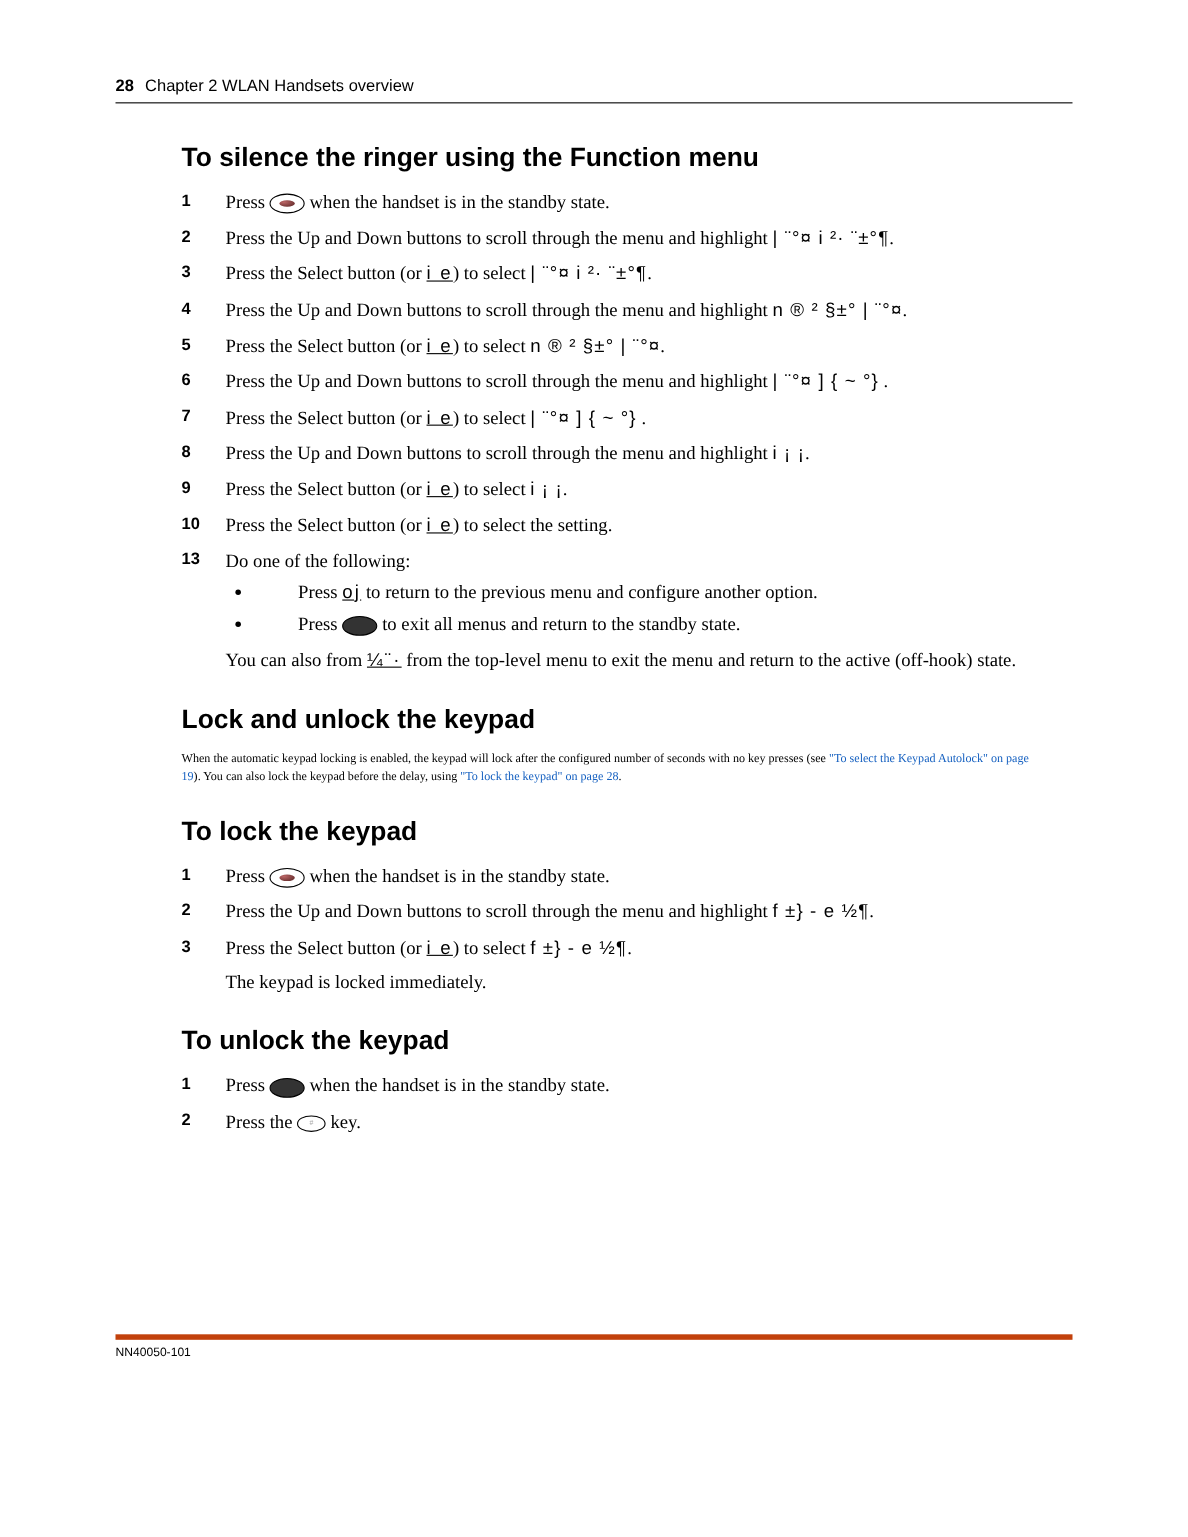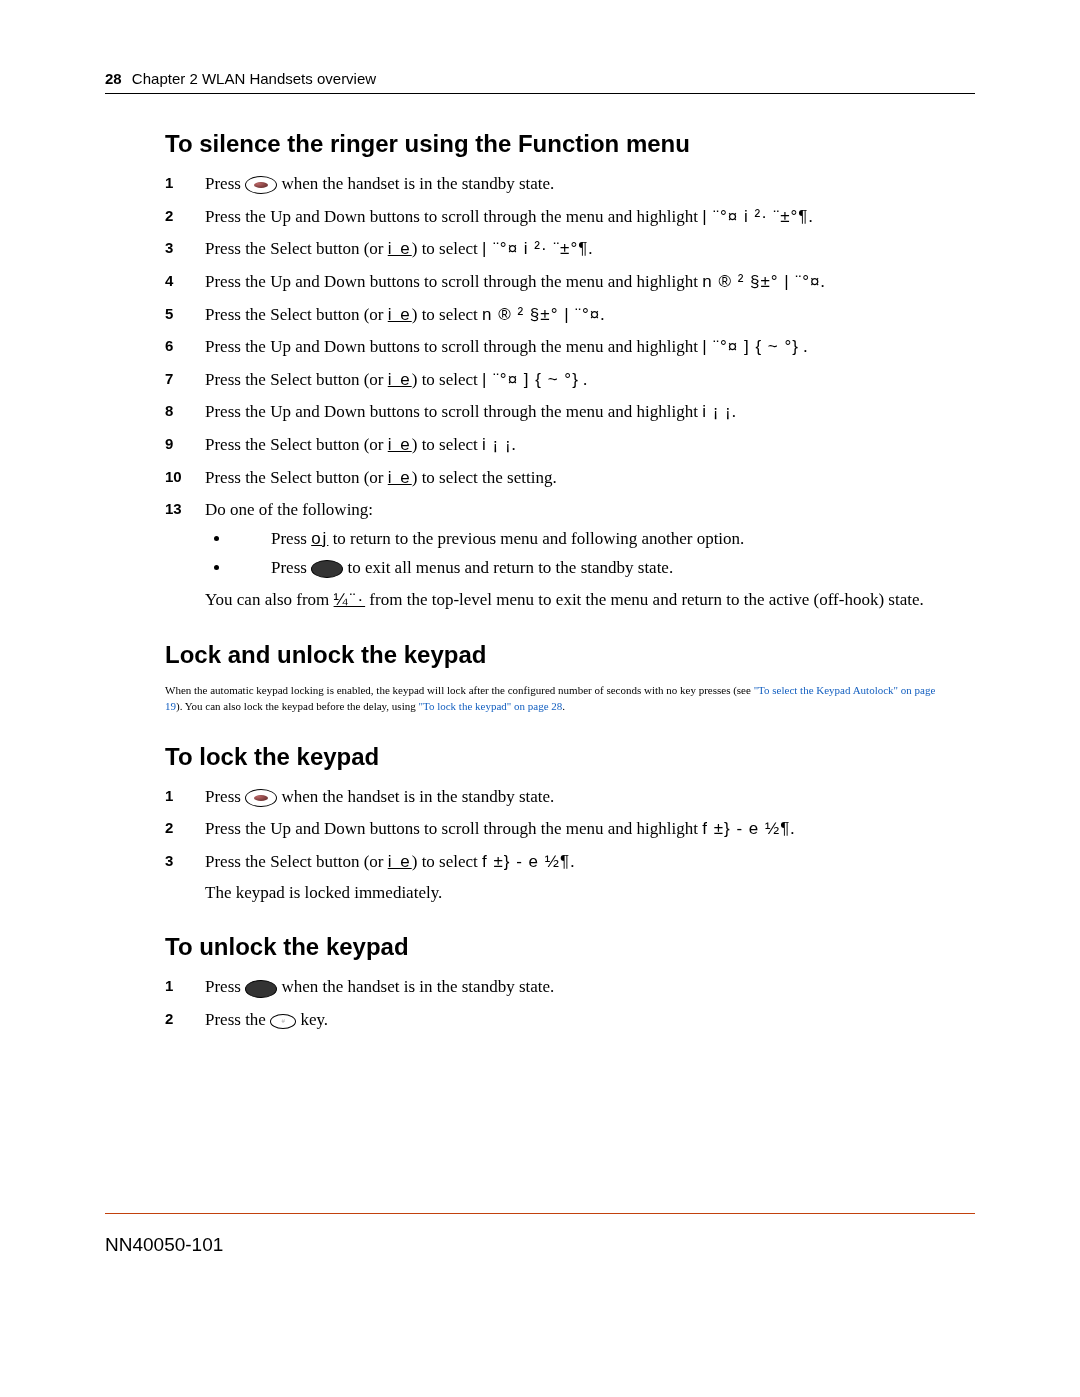--- a/index.html
+++ b/index.html
@@ -91,25 +91,25 @@
   }
   .link { color: #1560c0; }
   ul.bullets {
     list-style: disc;
     margin: 4px 0 4px 26px;
     padding: 0;
   }
   ul.bullets li { margin-bottom: 4px; }
   .note-indent { margin-left: 0; }
   .footer-rule {
-    border-top: 1px solid #c2410c;
+    border-top: 5px solid #c2410c;
     margin-top: 180px;
-    padding-top: 20px;
-    font-family: Arial, Helvetica, sans-serif;
-    font-size: 19px;
+    padding-top: 6px;
+    font-family: Arial, Helvetica, sans-serif;
+    font-size: 11px;
   }
 </style>
 </head>
 <body>
 
 <div class="page">
 
   <div class="header-line">
     <span class="pg-num">28</span>
     <span class="ch-name">Chapter 2  WLAN Handsets overview</span>
@@ -149,21 +149,21 @@
     <li><span class="num">9</span>
       <span>Press the </span><span class="b">Select</span><span> button (or </span><span class="softkey">i e</span><span>) to select </span><span class="menuglyph">i ¡ ¡</span>.
     </li>
     <li><span class="num">10</span>
       <span>Press the </span><span class="b">Select</span><span> button (or </span><span class="softkey">i e</span><span>) to select the setting.</span>
     </li>
     <li><span class="num">13</span>
       <span>Do one of the following:</span>
       <ul class="bullets">
         <li>
-          <span>Press </span><span class="softkey">oj</span><span> to return to the previous menu and following another option.</span>
+          <span>Press </span><span class="softkey">oj</span><span> to return to the previous menu and configure another option.</span>
         </li>
         <li>
           <span>Press </span>
           <span class="oval-btn dark"></span>
           <span> to exit all menus and return to the standby state.</span>
         </li>
       </ul>
       <div class="note-indent" style="margin-top:8px;">
         <span>You can also from </span><span class="softkey"> ¼¨·</span><span> from the top-level menu to exit the menu and return to the active (off-hook) state.</span>
       </div>

